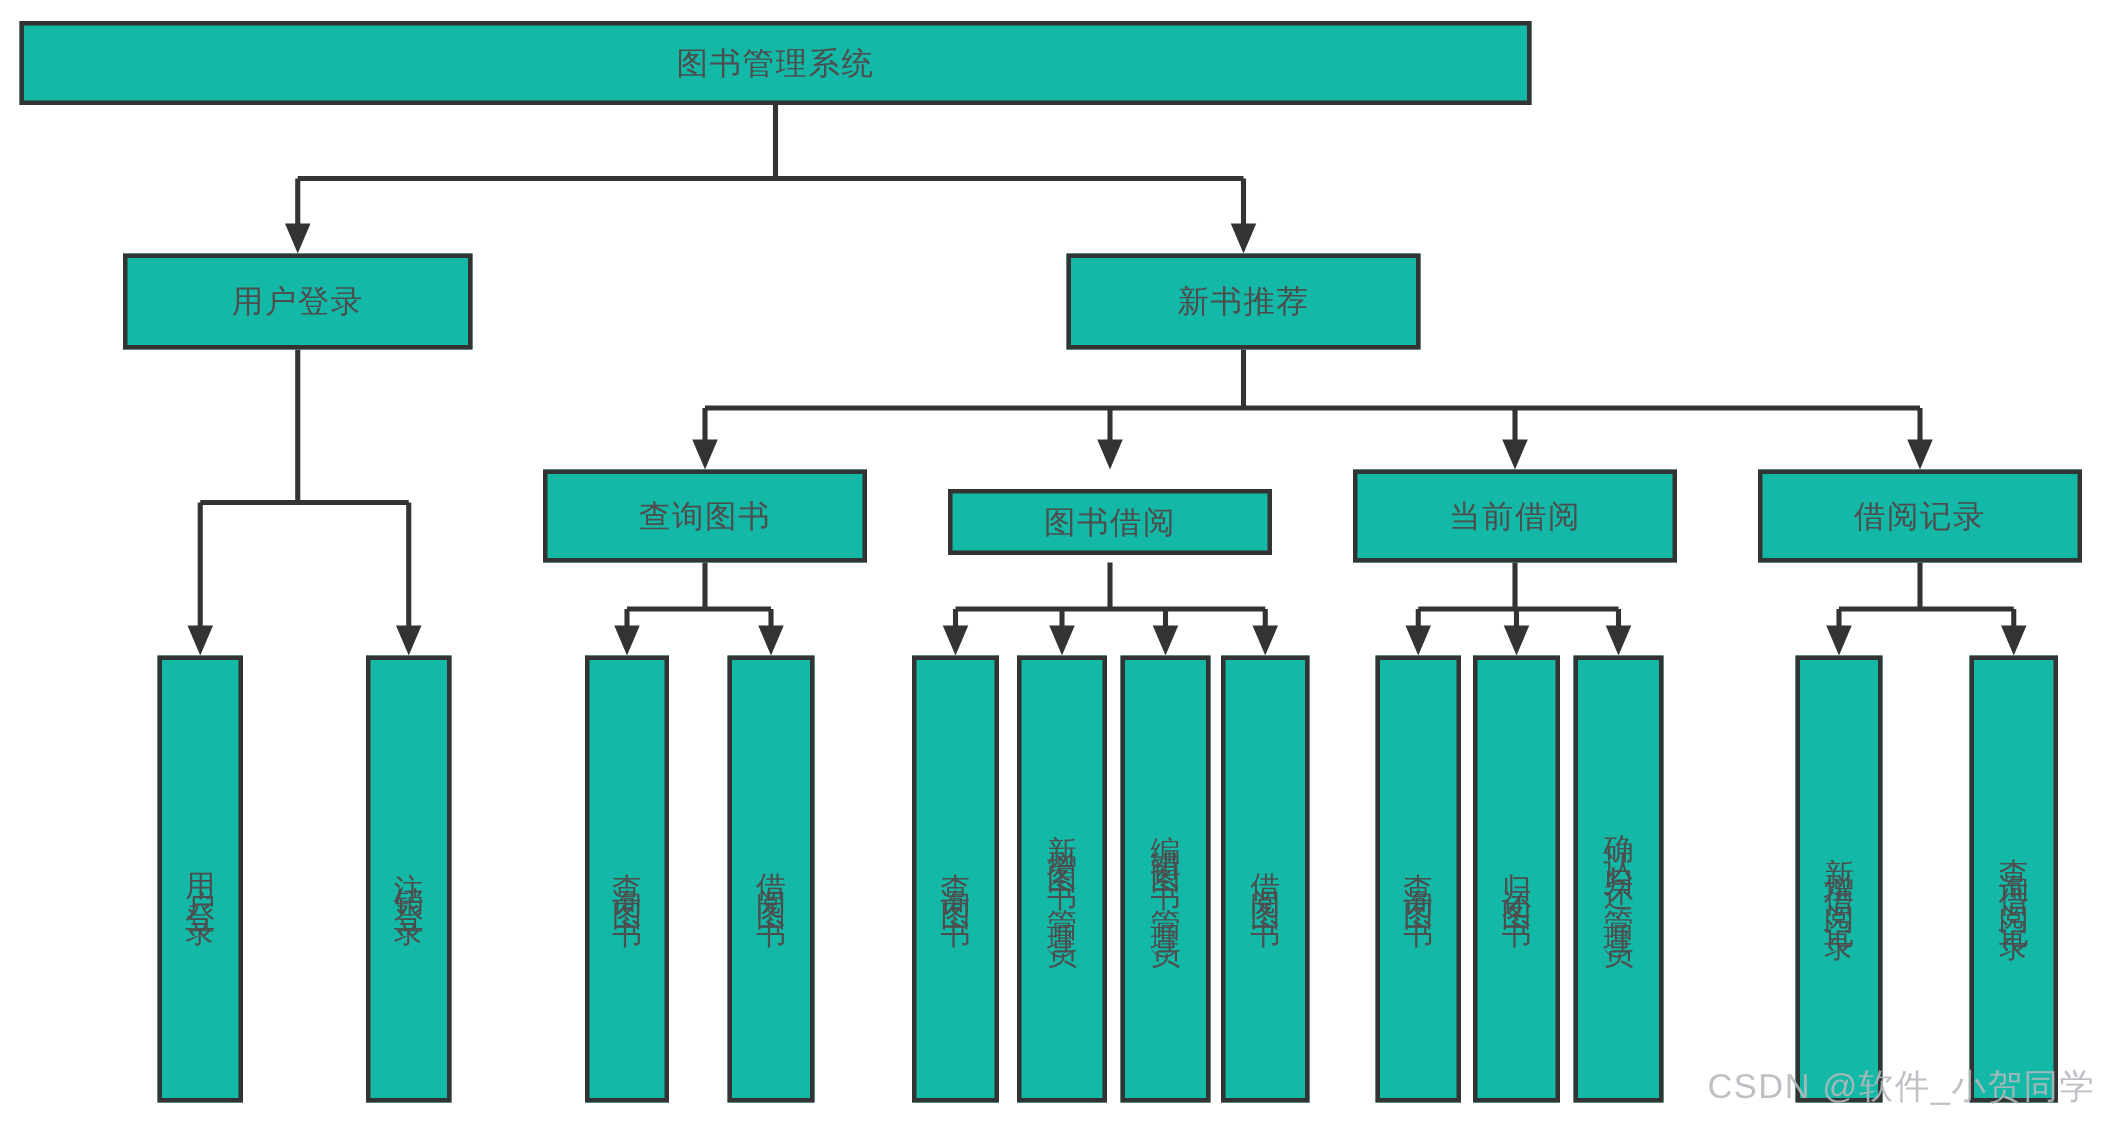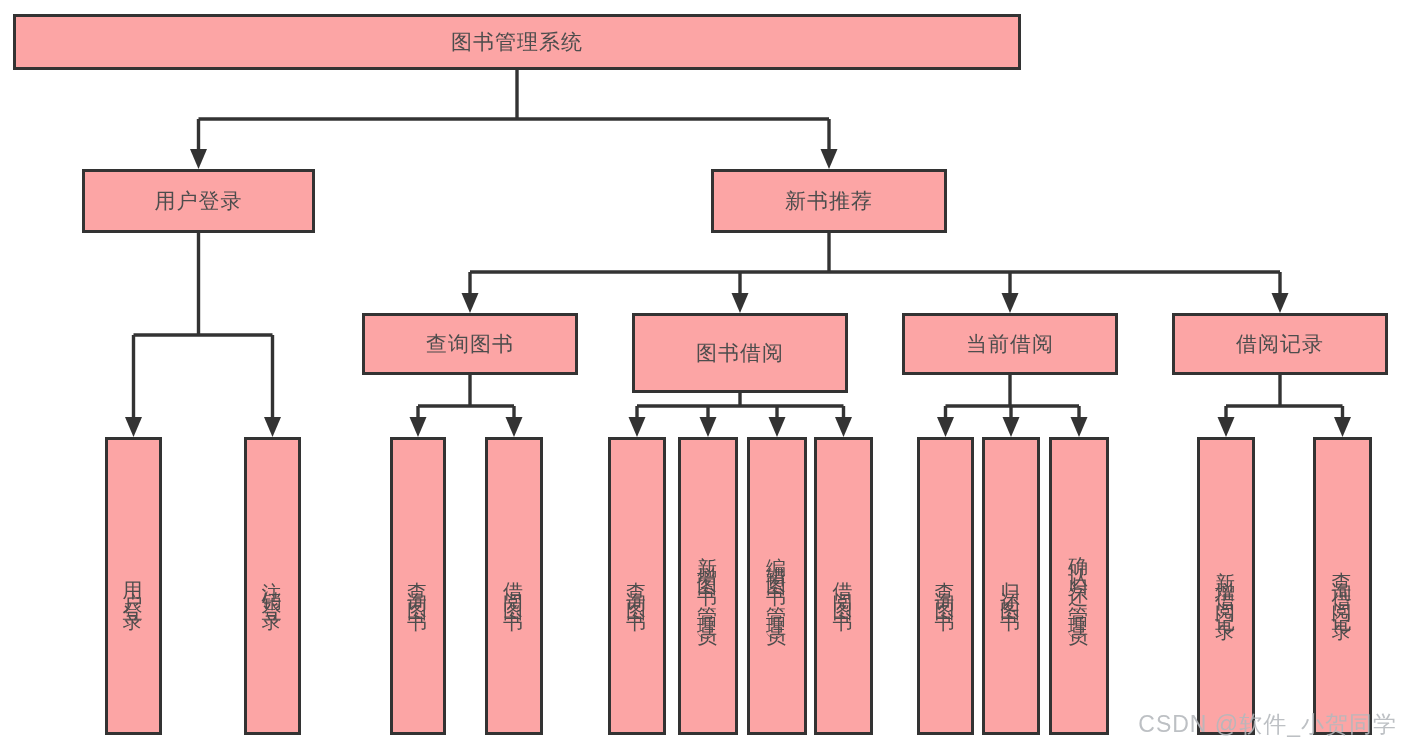--- a/index.html
+++ b/index.html
@@ -8,21 +8,21 @@
     width:1405px;height:747px;
     background:var(--bg,#fff);
     overflow:hidden;
     font-family:"Liberation Sans","DejaVu Sans",sans-serif;
   }
   #connectors{position:absolute;left:0;top:0;width:1405px;height:747px;}
   .node{
     position:absolute;
     box-sizing:border-box;
     border:3px solid var(--line,#333);
-    background:#fca5a5;
+    background:#14b8a6;
     display:flex;align-items:center;justify-content:center;
     color:var(--text,#4d4d4d);
     font-size:21px;
     letter-spacing:1px;
     white-space:nowrap;
     z-index:2;
   }
   .node.v{
     writing-mode:vertical-rl;
     text-orientation:mixed;
@@ -101,21 +101,21 @@
       <line x1="1342.5" y1="406" x2="1342.5" y2="421" stroke="#333333" stroke-width="3.4"></line>
       <polygon points="1334,417 1351,417 1342.5,437" fill="#333333"></polygon>
     </svg>
 
   <div class="node" style="left:13px;top:14px;width:1008px;height:56px">图书管理系统</div>
 
   <div class="node" style="left:82px;top:169px;width:233px;height:64px">用户登录</div>
   <div class="node" style="left:711px;top:169px;width:236px;height:64px">新书推荐</div>
 
   <div class="node" style="left:362px;top:313px;width:216px;height:62px">查询图书</div>
-  <div class="node" style="left:632px;top:313px;width:216px;height:80px">图书借阅</div>
+  <div class="node" style="left:632px;top:326px;width:216px;height:44px">图书借阅</div>
   <div class="node" style="left:902px;top:313px;width:216px;height:62px">当前借阅</div>
   <div class="node" style="left:1172px;top:313px;width:216px;height:62px">借阅记录</div>
 
   <div class="node v" style="left:105px;top:437px;width:57px;height:298px">用户登录</div>
   <div class="node v" style="left:244px;top:437px;width:57px;height:298px">注销登录</div>
 
   <div class="node v" style="left:390px;top:437px;width:56px;height:298px">查询图书</div>
   <div class="node v" style="left:485px;top:437px;width:58px;height:298px">借阅图书</div>
 
   <div class="node v" style="left:608px;top:437px;width:58px;height:298px">查询图书</div>

